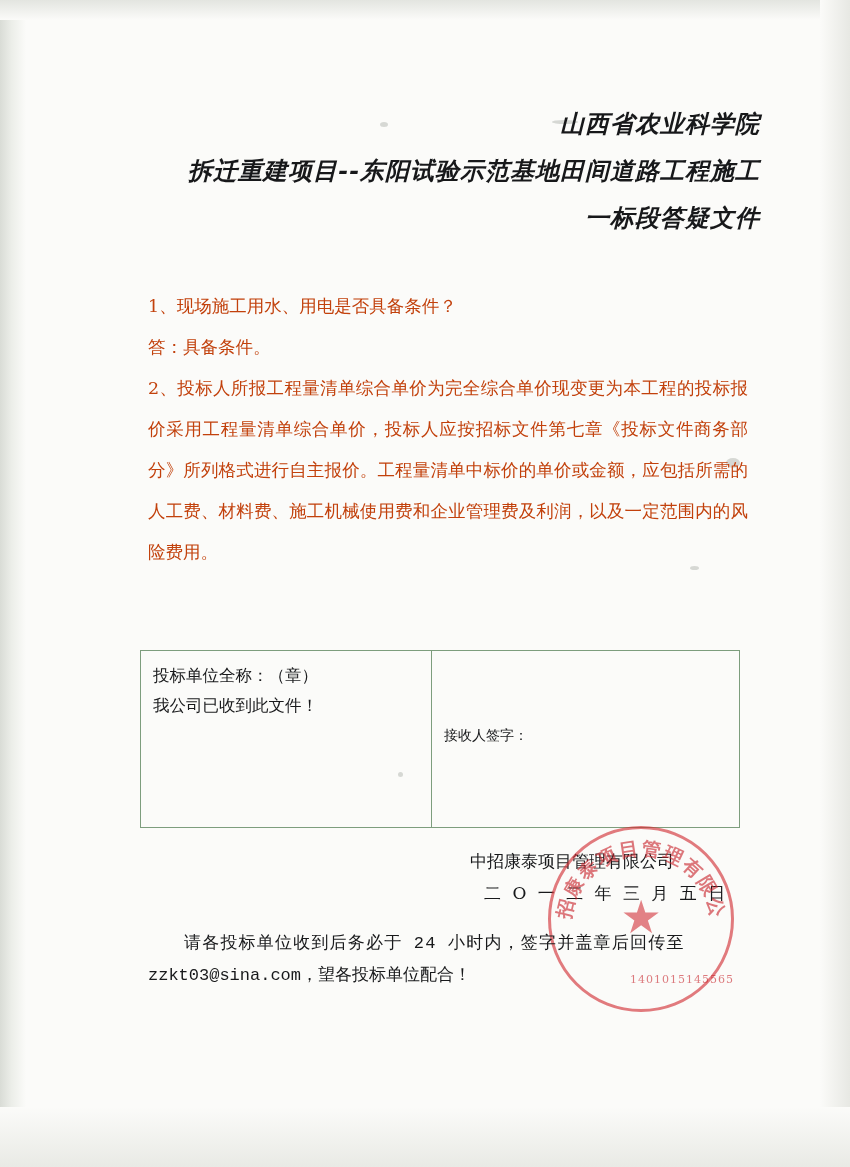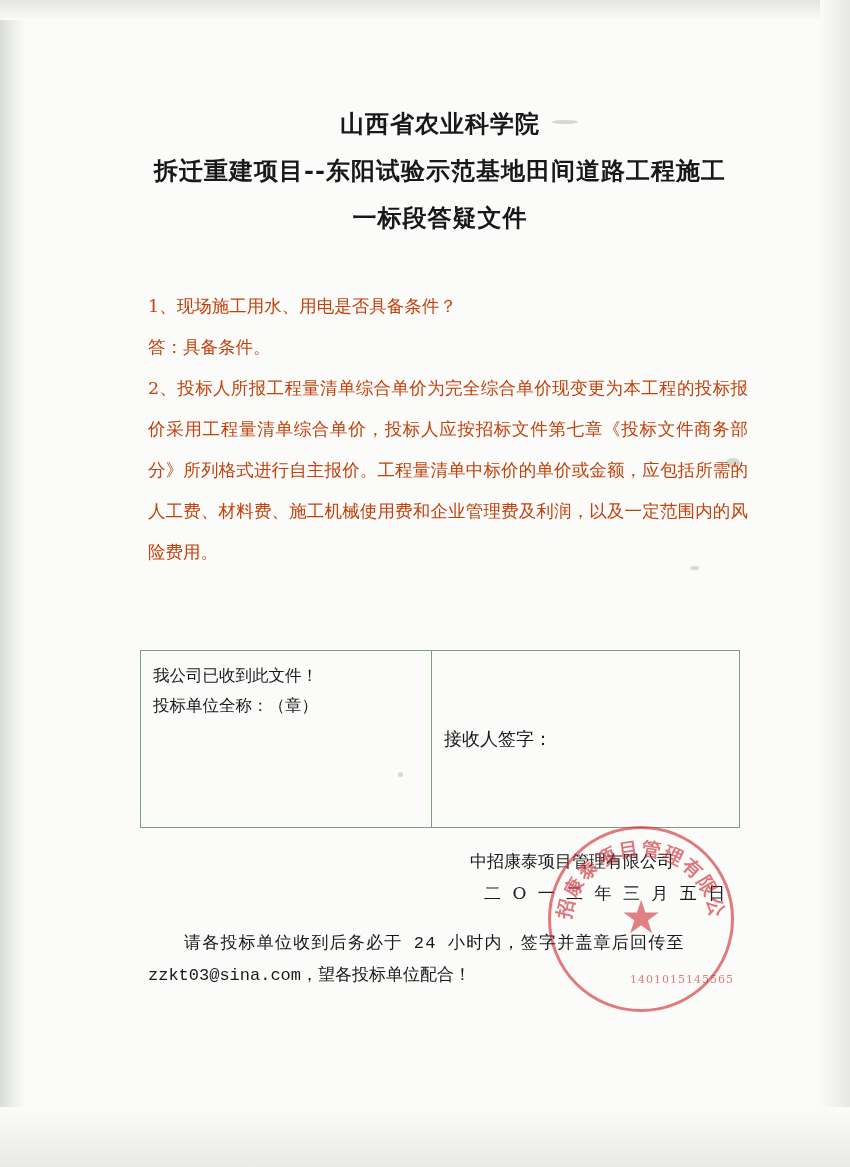--- a/index.html
+++ b/index.html
@@ -55,22 +55,23 @@
     left: 0; top: 0;
     width: 850px;
     height: 1167px;
   }
 
   .title-block {
     position: absolute;
     left: 120px;
     top: 100px;
     width: 640px;
-    text-align: center;
+    text-align: right;
     color: #17181a;
+    font-style: italic;
   }
   .title-line {
     font-family: "DejaVu Serif", "Liberation Serif", serif;
     font-weight: bold;
     font-size: 25px;
     line-height: 47px;
     letter-spacing: 1px;
     white-space: nowrap;
   }
   .title-line.l1 { font-size: 24px; }
@@ -131,21 +132,21 @@
     font-family: "DejaVu Serif", "Liberation Serif", serif;
     font-size: 16.5px;
     line-height: 30px;
     color: #18191b;
   }
   .recv-sign {
     position: absolute;
     left: 12px;
     top: 76px;
     font-family: "DejaVu Serif", "Liberation Serif", serif;
-    font-size: 18px;
+    font-size: 14px;
     color: #18191b;
   }
 
   .signature-block {
     position: absolute;
     left: 470px;
     top: 845px;
     width: 290px;
     text-align: left;
     font-family: "DejaVu Serif", "Liberation Serif", serif;
@@ -255,22 +256,22 @@
     </div>
 
     <div class="body-block">
       <p>1、现场施工用水、用电是否具备条件？</p>
       <p>答：具备条件。</p>
       <p class="p-indent">2、投标人所报工程量清单综合单价为完全综合单价现变更为本工程的投标报价采用工程量清单综合单价，投标人应按招标文件第七章《投标文件商务部分》所列格式进行自主报价。工程量清单中标价的单价或金额，应包括所需的人工费、材料费、施工机械使用费和企业管理费及利润，以及一定范围内的风险费用。</p>
     </div>
 
     <div class="recv-table">
       <div class="recv-col-left">
+        <div class="recv-line">投标单位全称：（章）</div>
         <div class="recv-line">我公司已收到此文件！</div>
-        <div class="recv-line">投标单位全称：（章）</div>
       </div>
       <div class="recv-divider"></div>
       <div class="recv-col-right">
         <div class="recv-sign">接收人签字：</div>
       </div>
     </div>
 
     <div class="signature-block">
       <div>中招康泰项目管理有限公司</div>
       <div class="sig-date">二 O 一 二 年 三 月 五 日</div>

